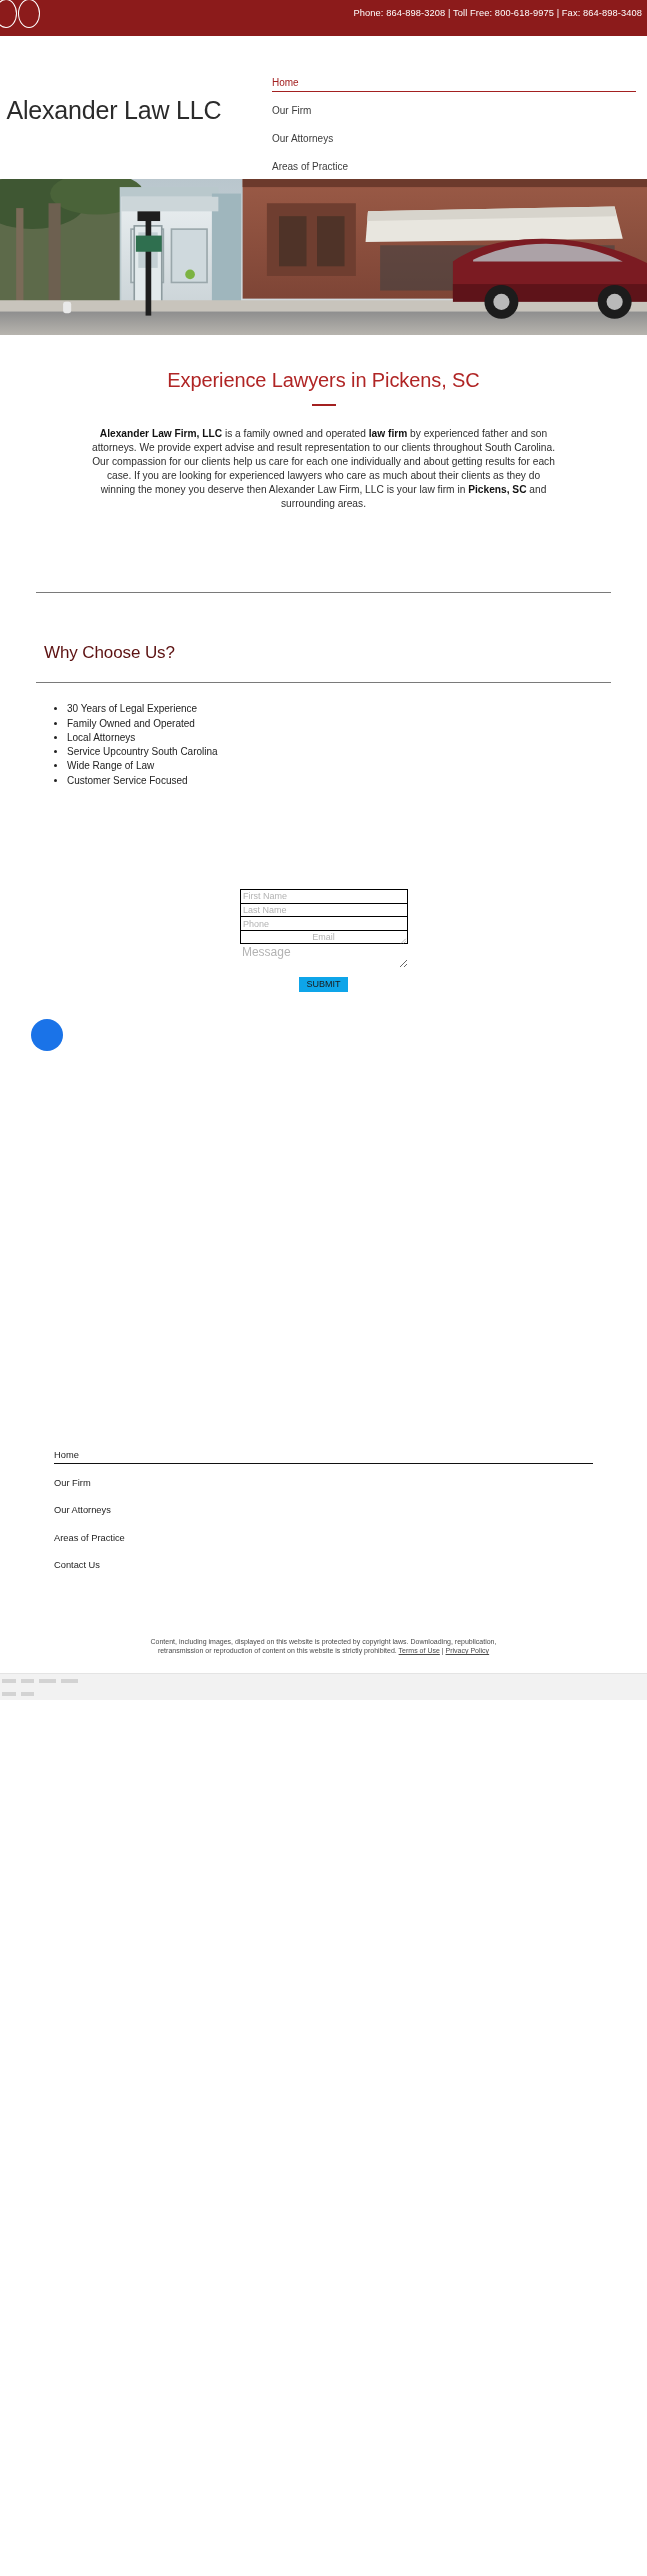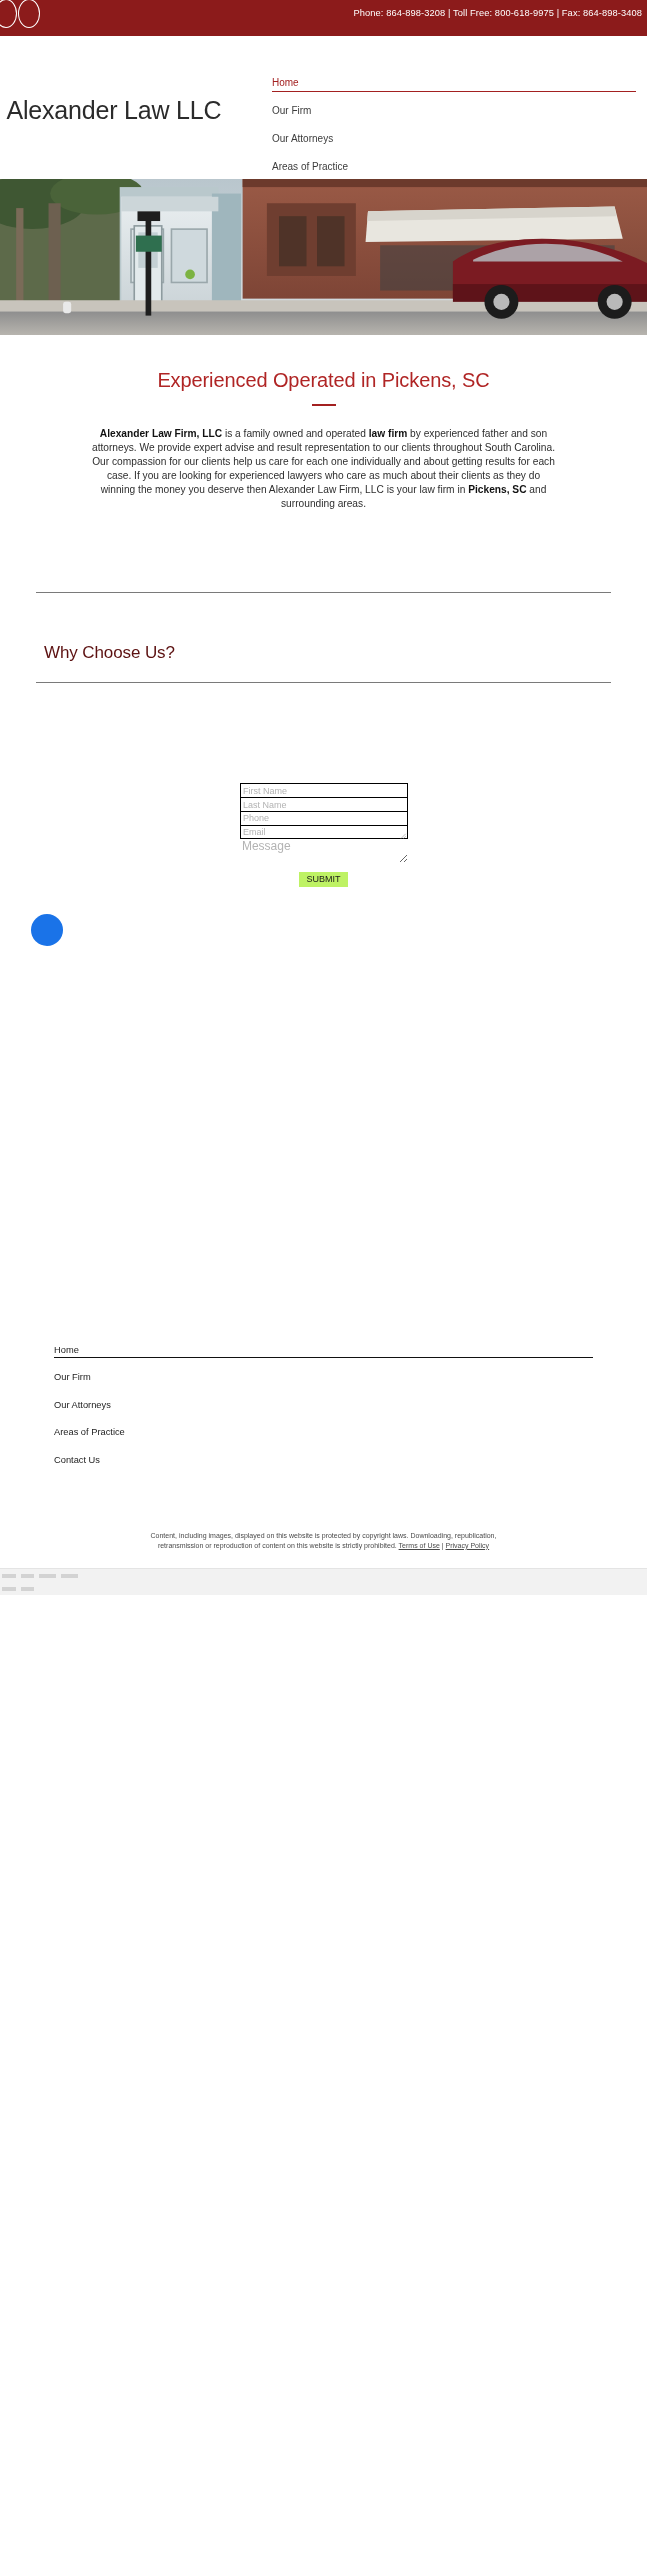--- a/index.html
+++ b/index.html
@@ -190,21 +190,21 @@
     height:13.8px;
     border:0.8px solid #000000;
     border-bottom:none;
     background:#ffffff;
     font-family:"Liberation Sans", sans-serif;
     font-size:9px;
     color:#333333;
     padding:0 2.4px;
     outline:none;
   }
-  .form .fld.last{ border-bottom:0.8px solid #000000; }
+  .form .fld.last{ border-bottom:0.8px solid #000000;text-align:center; }
   .form .fld::placeholder{ color:#b3b3b3; }
   .form .msg{
     display:block;
     width:168px;
     height:24px;
     border:none;
     background:#ffffff;
     resize:vertical;
     font-family:"Liberation Sans", sans-serif;
     font-size:12px;
@@ -221,21 +221,21 @@
     width:6.5px;
     height:6.5px;
   }
   .submit-row{
     width:168px;
     margin:7.3px auto 0 auto;
     text-align:center;
   }
   .submit-btn{
     display:inline-block;
-    background:#bef264;
+    background:#0ea5e9;
     border:none;
     color:#1a1a1a;
     font-family:"Liberation Sans", sans-serif;
     font-size:9px;
     line-height:10.5px;
     padding:2.4px 7.3px;
     cursor:pointer;
   }
 
   
@@ -397,31 +397,39 @@
     <circle cx="620" cy="152" r="21" fill="#1c1c1c"></circle>
     <circle cx="620" cy="152" r="10" fill="#b9b9b9"></circle>
     <circle cx="760" cy="152" r="21" fill="#1c1c1c"></circle>
     <circle cx="760" cy="152" r="10" fill="#b9b9b9"></circle>
 
     <rect x="78" y="152" width="10" height="14" rx="3" fill="#e9e9e9"></rect>
   </svg>
 </div>
 
 <section class="intro">
-  <h1>Experienced Operated in Pickens, SC</h1>
+  <h1>Experience Lawyers in Pickens, SC</h1>
   <div class="rule-short"></div>
   <p><b>Alexander Law Firm, LLC</b><span> is a family owned and operated </span><b>law firm</b><span> by experienced father and son attorneys. We provide expert advise and result representation to our clients throughout South Carolina. Our compassion for our clients help us care for each one individually and about getting results for each case. If you are looking for experienced lawyers who care as much about their clients as they do winning the money you deserve then Alexander Law Firm, LLC is your law firm in </span><b>Pickens, SC</b><span> and surrounding areas.</span></p>
 </section>
 
 <div class="spacer-a"></div>
 <div class="hr-gray"></div>
 
 <section class="why">
   <h2>Why Choose Us?</h2>
   <div class="why-rule"></div>
+  <ul>
+    <li>30 Years of Legal Experience</li>
+    <li>Family Owned and Operated</li>
+    <li>Local Attorneys</li>
+    <li>Service Upcountry South Carolina</li>
+    <li>Wide Range of Law</li>
+    <li>Customer Service Focused</li>
+  </ul>
 </section>
 
 <div class="spacer-b"></div>
 
 <section class="formwrap">
   <div class="form">
     <input class="fld" type="text" placeholder="First Name" style="">
     <input class="fld" type="text" placeholder="Last Name" style="">
     <input class="fld" type="text" placeholder="Phone" style="">
     <input class="fld last" type="text" placeholder="Email" style="">

